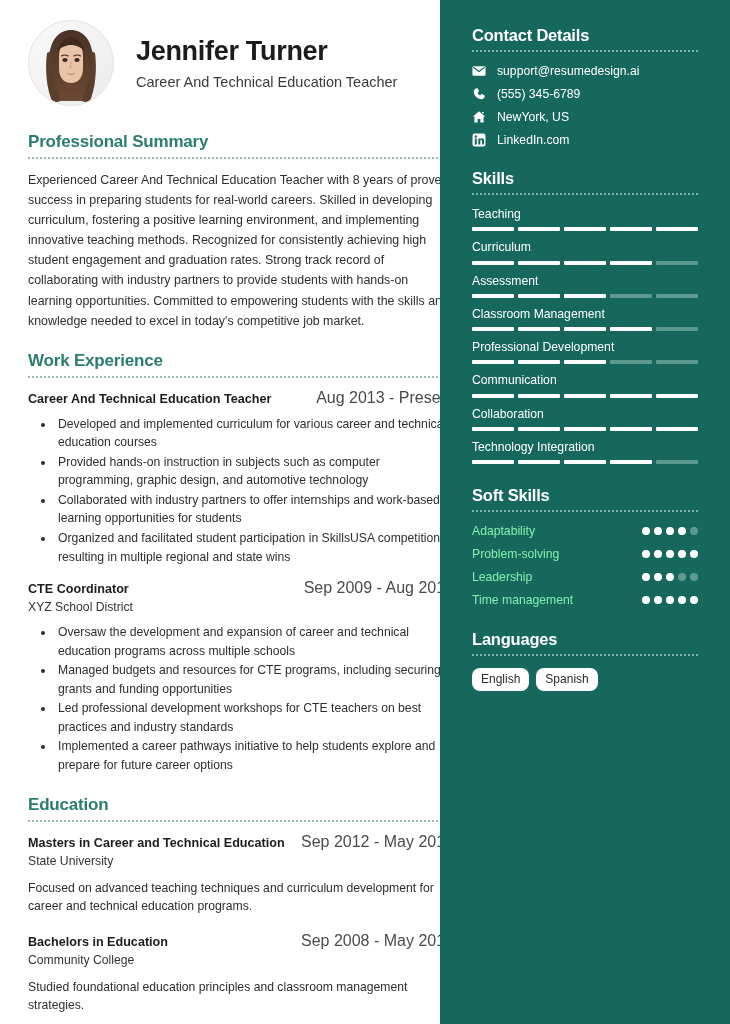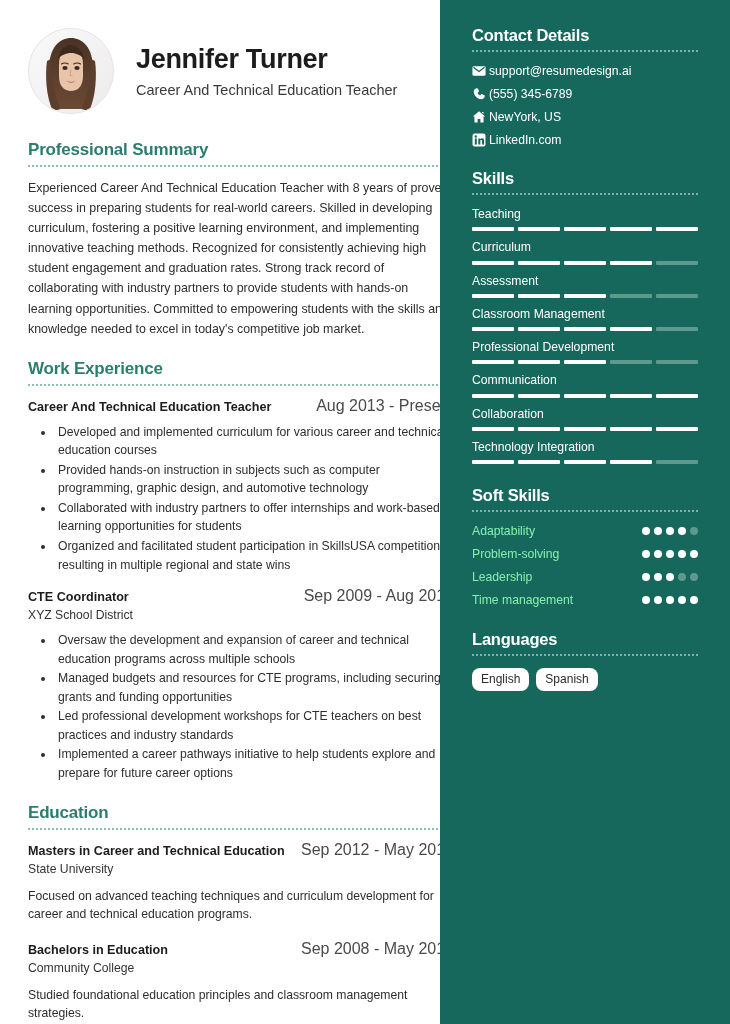--- a/index.html
+++ b/index.html
@@ -17,21 +17,21 @@
     box-sizing: border-box;
   }
 
   
   .main-col {
     position: absolute;
     left: 0; top: 0;
     width: 484px;
     height: 724px;
     box-sizing: border-box;
-    padding: 28px 30px 0 28px;
+    padding: 20px 30px 0 28px;
   }
 
   .header {
     display: flex;
     align-items: center;
     gap: 22px;
     margin-bottom: 26px;
   }
   .avatar {
     width: 84px;
@@ -149,21 +149,21 @@
   .side-divider {
     border: 0;
     border-top: 2px dotted #7fb3aa;
     margin: 0 0 12px 0;
     height: 0;
   }
 
   .contact-row {
     display: flex;
     align-items: center;
-    gap: 3px;
+    gap: 11px;
     margin-bottom: 9px;
     font-size: 12.2px;
     color: #ffffff;
   }
   .contact-icon {
     width: 14px;
     height: 14px;
     flex: 0 0 14px;
     display: flex;
     align-items: center;

